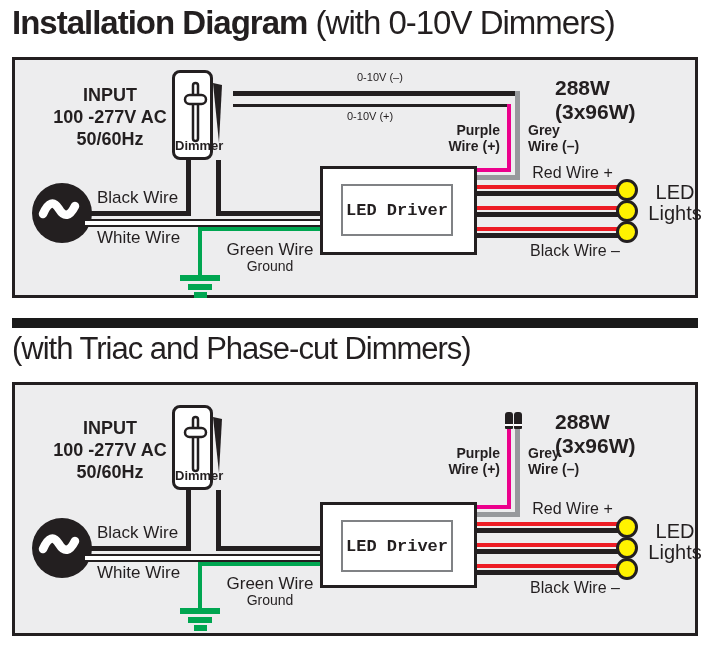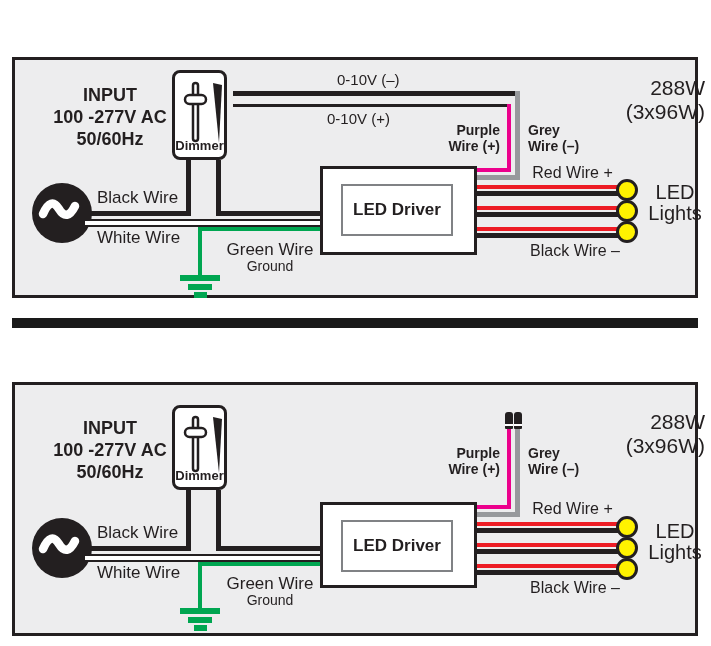--- a/index.html
+++ b/index.html
@@ -11,53 +11,54 @@
   .main-title b { font-weight:700; }
   .sub-title { left:12px; top:331px; font-size:31px; letter-spacing:-1px; font-weight:400; white-space:nowrap; }
   .divider { left:12px; top:318px; width:686px; height:10px; background:#1a1a1a; }
 
   .panel { background:#ededee; border:3px solid #231f20; }
   #panel1 { left:12px; top:57px; width:686px; height:241px; }
   #panel2 { left:12px; top:382px; width:686px; height:254px; }
 
   .input-block { left:10px; width:170px; text-align:center; font-weight:700; font-size:18px; line-height:22px; }
 
-  .dimmer { width:55px; border:3px solid #231f20; border-radius:8px; background:#fff; }
+  .dimmer { width:41px; border:3px solid #231f20; border-radius:8px; background:#fff; }
   .dimmer-label { position:absolute; left:0; right:0; bottom:4px; text-align:center; font-size:13px; font-weight:700; }
 
   .wire { position:absolute; background:#231f20; }
   .wire.grey { background:#97999c; }
   .wire.magenta { background:#ec008c; }
   .wire.green { background:#00a651; }
   .wire.red { background:#ed1c24; }
   .white-wire { position:absolute; background:#fff; border-top:2px solid #231f20; border-bottom:2px solid #231f20; height:8px; }
 
   .lbl { position:absolute; font-weight:400; white-space:nowrap; }
   .lbl.light { font-weight:400; }
-  .sig-lbl { position:absolute; font-size:15px; font-weight:400; white-space:nowrap; }
+  .sig-lbl { position:absolute; font-size:11px; font-weight:400; white-space:nowrap;margin-left:20px; }
   .two-line { position:absolute; font-size:14px; font-weight:700; line-height:16px; }
-  .power-lbl { position:absolute; width:150px; text-align:right; font-size:21px; font-weight:400; line-height:24px; }
+  .power-lbl { position:absolute; width:150px; text-align:left; font-size:21px; font-weight:700; line-height:24px; }
   .led-lbl { position:absolute; width:68px; text-align:center; font-size:20px; font-weight:400; line-height:21px; }
 
-  .driver { position:absolute; width:157px; background:#fff; border:3px solid #231f20; }
+  .driver { position:absolute; width:157px; background:#fff; border:3px solid #231f20;font-family:Liberation Mono, monospace; }
   .driver-inner { position:absolute; left:18px; top:15px; width:112px; height:52px; border:2px solid #808285; display:flex; align-items:center; justify-content:center; font-size:17px; font-weight:700; background:#fff; }
 
   .ac-circle { position:absolute; width:60px; height:60px; border-radius:50%; background:#231f20; }
   .led-dot { position:absolute; width:22px; height:22px; border-radius:50%; background:#fff200; border:3px solid #231f20; }
 
   .cap { position:absolute; width:8px; height:17px; border-radius:3px 3px 1px 1px;
          background:linear-gradient(to bottom, #231f20 0 70%, #ffffff 70% 85%, #231f20 85% 100%); }
 
   .gnd-bar { position:absolute; background:#00a651; height:6px; }
 </style>
 </head>
 <body>
 
 <div class="stage">
 
+  <div class="abs main-title"><b>Installation Diagram</b><span> (with 0-10V Dimmers)</span></div>
 
   <div class="abs panel" id="panel1">
 
     <div class="abs input-block" style="top:24px;">
       <div>INPUT</div>
       <div>100 -277V AC</div>
       <div>50/60Hz</div>
     </div>
 
     <div class="abs dimmer" style="left:157px; top:10px; height:90px;">
@@ -131,20 +132,21 @@
 
     <div class="lbl" style="left:500px; top:104px; width:115px; text-align:center; font-size:16px;">Red Wire +</div>
     <div class="lbl" style="left:500px; top:182px; width:120px; text-align:center; font-size:16px;">Black Wire –</div>
     <div class="led-lbl" style="left:626px; top:122px;">
       <div>LED</div>
       <div>Lights</div>
     </div>
   </div>
 
   <div class="abs divider"></div>
+  <div class="abs sub-title">(with Triac and Phase-cut Dimmers)</div>
 
   <div class="abs panel" id="panel2">
 
     <div class="abs input-block" style="top:32px;">
       <div>INPUT</div>
       <div>100 -277V AC</div>
       <div>50/60Hz</div>
     </div>
 
     <div class="abs dimmer" style="left:157px; top:20px; height:85px;">

